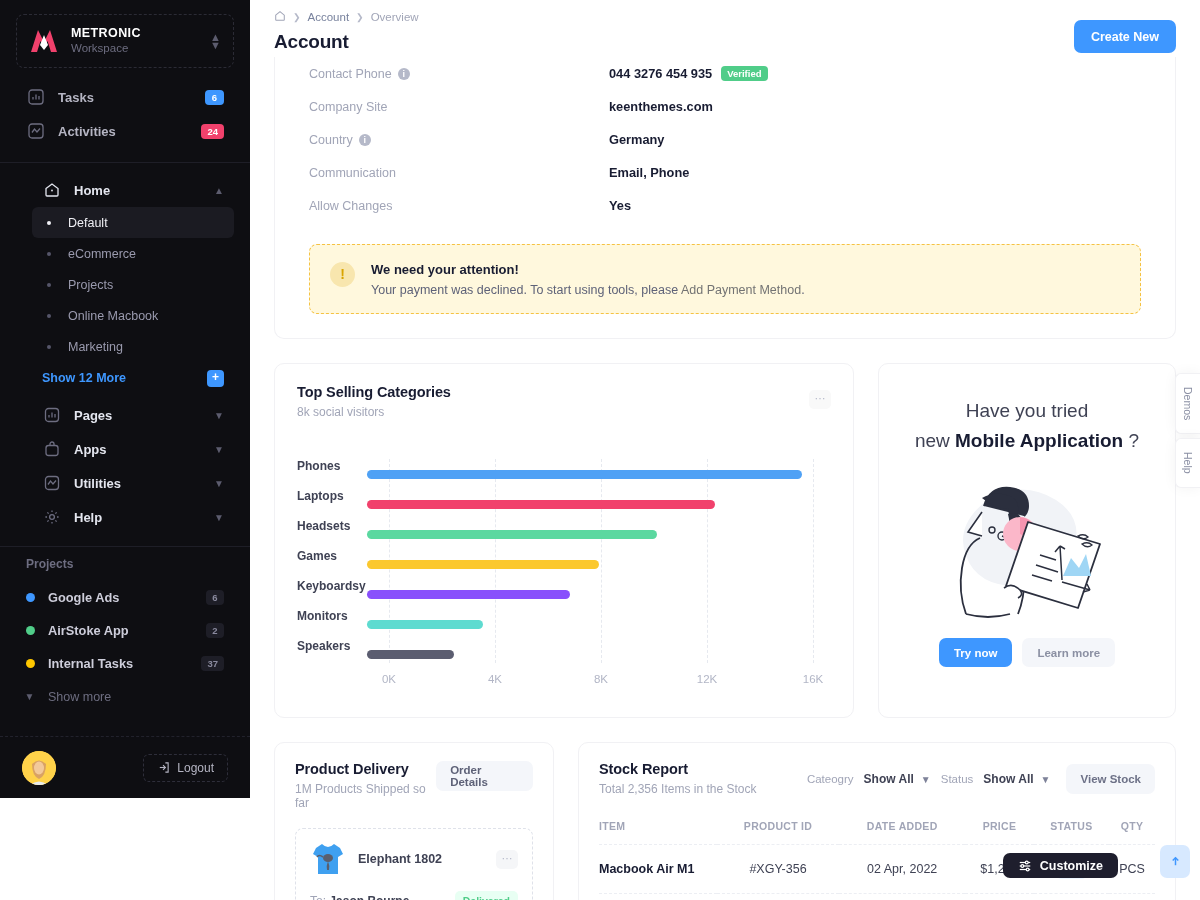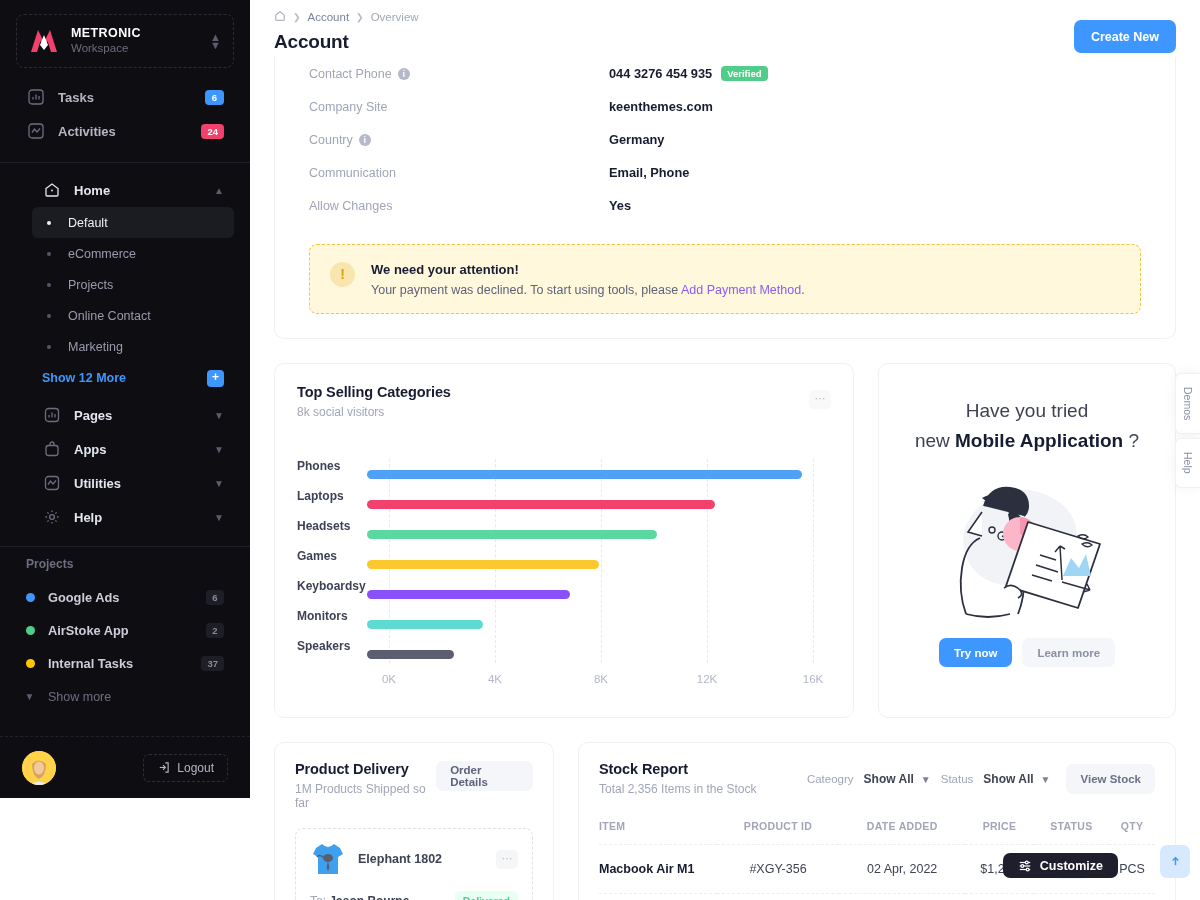--- a/index.html
+++ b/index.html
@@ -125,21 +125,21 @@
     margin-top: 22px; border: 1px dashed #f5c243; background: #fff8dd;
     border-radius: 8px; padding: 17px 20px; display: flex; gap: 16px; align-items: flex-start;
     height: 70px;
   }
   .alert-ic {
     width: 25px; height: 25px; border-radius: 50%; background: #f8e6ae; color: #d9a400;
     font-size: 14px; font-weight: bold; text-align: center; line-height: 25px; flex: 0 0 25px;
   }
   .alert-title { font-size: 13px; font-weight: bold; color: #181c32; }
   .alert-body { font-size: 12.5px; color: #5e6278; margin-top: 6px; }
-  .alert-body a { color: #8b5cf6; text-decoration: none; }
+  .alert-body a { color: #737373; text-decoration: none; }
 
   .row2 { display: flex; gap: 24px; margin-top: 24px; }
   .chart-card { flex: 0 0 580px; height: 355px; padding: 20px 22px 0 22px; position: relative; }
   .promo-card { flex: 1; height: 355px; display: flex; flex-direction: column; align-items: center; padding-top: 32px; }
 
   .card-title { font-size: 14.5px; font-weight: bold; color: #181c32; letter-spacing: -.1px; }
   .card-sub { font-size: 12px; color: #a1a5b7; margin-top: 5px; }
   .dots-btn {
     position: absolute; right: 22px; top: 26px; width: 22px; height: 19px;
     background: #f9f9f9; border-radius: 5px; color: #b5b9c9; font-size: 11px;
@@ -293,21 +293,21 @@
       <div class="sub-item">
         <span class="dot-bullet">
             <i></i>
           </span>
         <span>Projects</span>
       </div>
       <div class="sub-item">
         <span class="dot-bullet">
             <i></i>
           </span>
-        <span>Online Contact</span>
+        <span>Online Macbook</span>
       </div>
       <div class="sub-item">
         <span class="dot-bullet">
             <i></i>
           </span>
         <span>Marketing</span>
       </div>
 
       <div class="show-more-row">
         <span>Show 12 More</span>

